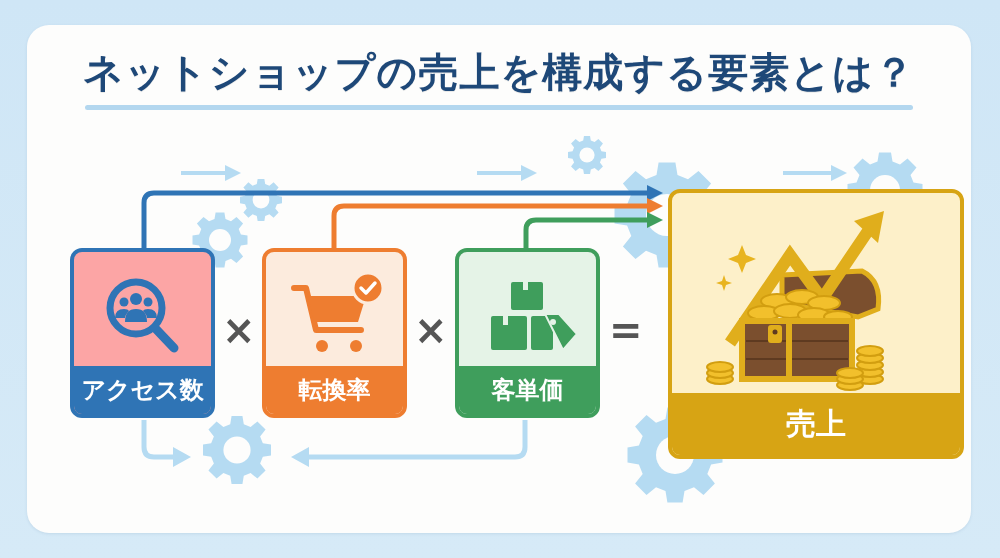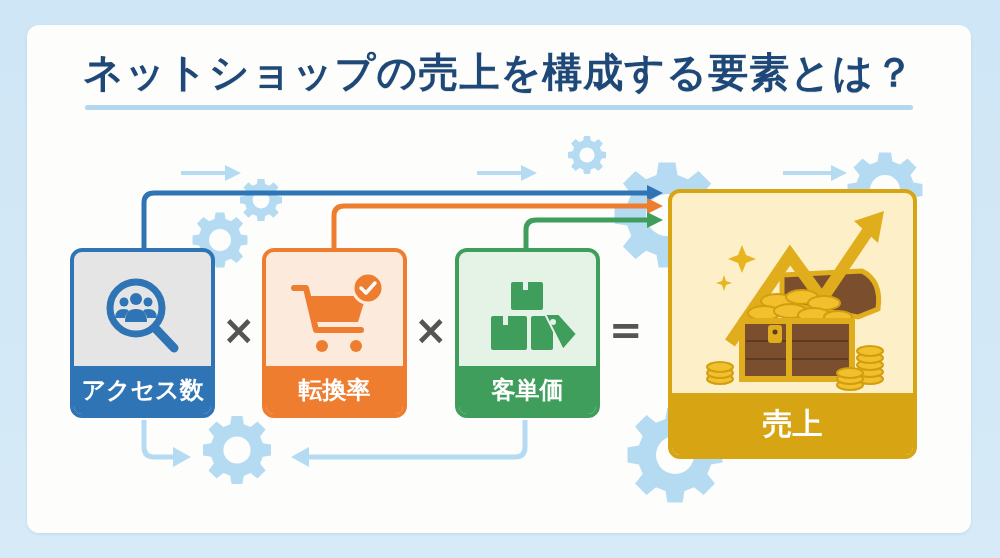--- a/index.html
+++ b/index.html
@@ -4,21 +4,21 @@
 <style>
   * { box-sizing: border-box; margin: 0; padding: 0; }
   html, body { width: 1000px; height: 558px; overflow: hidden; }
   body {
     background: linear-gradient(180deg, #cfe6f6 0%, #d6eaf7 100%);
     font-family: "DejaVu Sans", "Liberation Sans", sans-serif;
     position: relative;
   }
   .card {
     position: absolute; left: 27px; top: 25px; width: 944px; height: 508px;
-    background: #fdfdfc; border-radius: 12px;
+    background: #fdfdfc; border-radius: 22px;
     box-shadow: 0 1px 3px rgba(80,120,160,0.15);
     overflow: hidden;
   }
   .title {
     position: absolute; left: 0; top: 20px; width: 944px; text-align: center;
     font-size: 40px; font-weight: bold; color: #1e4878; letter-spacing: 1px;
     text-shadow: 0 1px 0 rgba(0,0,0,0.08);
   }
   .title-rule {
     position: absolute; left: 58px; top: 80px; width: 828px; height: 5px;
@@ -93,21 +93,21 @@
     <polygon points="620,160 636,168 620,176" fill="#2f74b5"></polygon>
     <path d="M307,226 L307,191 Q307,181 317,181 L622,181" stroke="#ee7d30" stroke-width="5" fill="none"></path>
     <polygon points="620,173 636,181 620,189" fill="#ee7d30"></polygon>
     <path d="M499,226 L499,205 Q499,195 509,195 L622,195" stroke="#3f9e5c" stroke-width="5" fill="none"></path>
     <polygon points="620,187 636,195 620,203" fill="#3f9e5c"></polygon>
   </svg>
 
   <div class="title">ネットショップの売上を構成する要素とは？</div>
   <div class="title-rule"></div>
 
-  <div class="box" style="left:43px; top:223px; width:145px; height:170px; border-color:#2f74b5; background:#e5e5e5;">
+  <div class="box" style="left:43px; top:223px; width:145px; height:170px; border-color:#2f74b5; background:#fca5a5;">
     <div class="icon-area" style="height:118px;">
       <svg width="137" height="118">
         <circle cx="62" cy="56" r="26" fill="none" stroke="#2f74b5" stroke-width="7"></circle>
         <line x1="81" y1="76" x2="100" y2="96" stroke="#2f74b5" stroke-width="9" stroke-linecap="round"></line>
         <circle cx="62" cy="47" r="6" fill="#2f74b5"></circle>
         <circle cx="50" cy="50" r="4.5" fill="#2f74b5"></circle>
         <circle cx="74" cy="50" r="4.5" fill="#2f74b5"></circle>
         <path d="M51,70 Q51,57 62,57 Q73,57 73,70 Z" fill="#2f74b5"></path>
         <path d="M41,66 Q41,57 50,57 Q54,57 55,59 Q51,63 51,66 Z" fill="#2f74b5"></path>
         <path d="M83,66 Q83,57 74,57 Q70,57 69,59 Q73,63 73,66 Z" fill="#2f74b5"></path>
@@ -144,21 +144,21 @@
         <rect x="72" y="64" width="22" height="34" rx="2" fill="#3f9e5c"></rect>
         <path d="M86,62 L100,62 L118,82 L104,98 Z" fill="#3f9e5c" stroke="#e5f3e7" stroke-width="2"></path>
         <circle cx="94" cy="70" r="3" fill="#e5f3e7"></circle>
       </svg>
     </div>
     <div class="label" style="background:#3f9e5c; height:48px; line-height:48px; font-size:24px;margin-top:40px;">客単価</div>
   </div>
 
   <div class="op" style="left:582px; top:285px;">=</div>
 
-  <div class="box" style="left:641px; top:164px; width:249px; height:270px; border-color:#d7a414; background:#fdf0c9;">
+  <div class="box" style="left:641px; top:164px; width:296px; height:270px; border-color:#d7a414; background:#fdf0c9;">
     <div class="icon-area" style="height:200px;">
       <svg width="244" height="200">
 
         <path d="M70,52 L74,62 L84,66 L74,70 L70,80 L66,70 L56,66 L66,62 Z" fill="#e8b420"></path>
         <path d="M52,82 L54,88 L60,90 L54,92 L52,98 L50,92 L44,90 L50,88 Z" fill="#e8b420"></path>
 
         <path d="M110,82 L190,78 Q210,88 206,116 L186,124 L110,110 Z" fill="#7b4f2e" stroke="#e0ae1c" stroke-width="5"></path>
 
         <path d="M58,150 L118,62 L150,106 L200,32" stroke="#e0ae1c" stroke-width="12" fill="none" stroke-linejoin="miter"></path>
         <polygon points="182,28 212,18 206,50" fill="#e0ae1c"></polygon>

